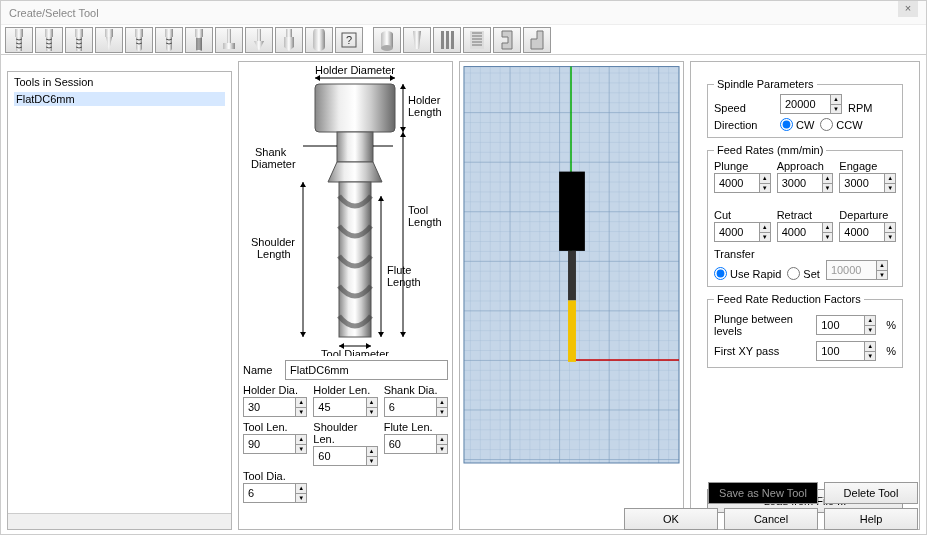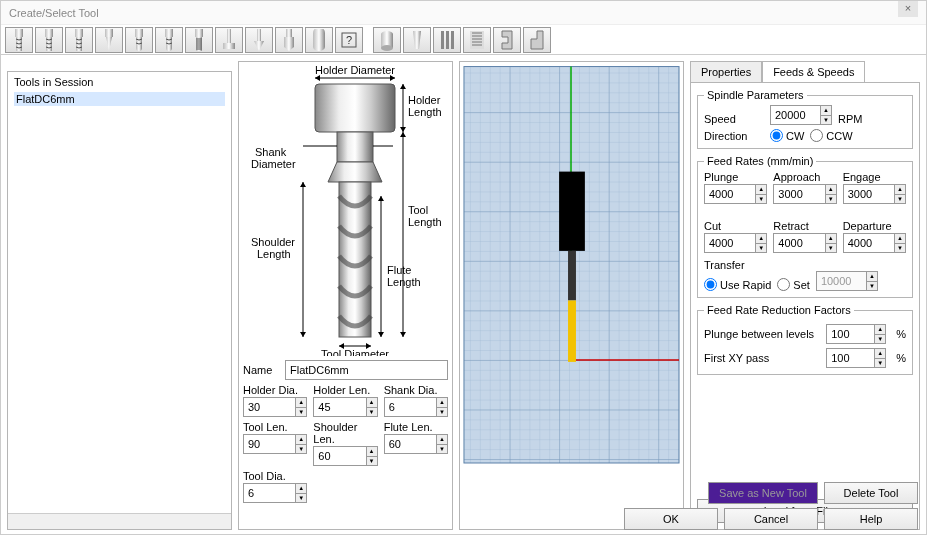--- a/index.html
+++ b/index.html
@@ -31,34 +31,34 @@
   .spin input { border: 0; width: 100%; padding: 0 4px; outline: none; }
   .spinbtns { width: 14px; display: flex; flex-direction: column; }
   .spinbtns span { flex: 1; display: flex; align-items: center; justify-content: center; border-left: 1px solid #999; font-size: 6px; background: #eee; cursor: pointer; }
   .spinbtns span:first-child { border-bottom: 1px solid #999; }
   .preview { width: 225px; display: flex; align-items: stretch; justify-content: stretch; padding: 0; position: relative; }
   .preview svg { width: 100%; height: 100%; }
   .rightpanel { flex: 1; display: flex; flex-direction: column; }
   .tabs { display: flex; }
   .tab { padding: 4px 10px; border: 1px solid #b5b5b5; border-bottom: none; background: #eee; cursor: pointer; }
   .tab.active { background: #fff; }
-  .tabcontent { border: 1px solid #b5b5b5; flex: 1; padding: 6px; display: flex; flex-direction: column; gap: 6px; }
+  .tabcontent { border: 1px solid #b5b5b5; flex: 1; padding: 16px; display: flex; flex-direction: column; gap: 6px; }
   fieldset { border: 1px solid #b5b5b5; padding: 4px 6px 6px 6px; margin: 0; }
   legend { padding: 0 3px; }
   .row { display: flex; align-items: flex-end; gap: 6px; }
   .rowlbl { width: 60px; }
   .frgrid { display: grid; grid-template-columns: repeat(3, 1fr); gap: 16px 6px; }
   .radio { display: flex; align-items: center; gap: 3px; cursor: pointer; }
   .radio input { margin: 0; }
   .loadbtn { height: 24px; border: 1px solid #999; background: linear-gradient(#f8f8f8,#e8e8e8); cursor: pointer; }
   .btns { position: absolute; right: 8px; bottom: 30px; display: flex; gap: 6px; }
   .btns2 { position: absolute; right: 8px; bottom: 4px; display: flex; gap: 6px; }
   .btn { width: 94px; height: 22px; border: 1px solid #999; background: linear-gradient(#f8f8f8,#e8e8e8); cursor: pointer; }
   .btn.wide { width: 110px; }
-  .btn.disabled { color: #999; background: #4c1d95; cursor: default; }
+  .btn.disabled { color: #999; background: #000000; cursor: default; }
   .redrow { display: flex; align-items: center; gap: 6px; margin-top: 4px; }
   .redrow label { flex: 1; }
   .pct { margin-left: 4px; }
   .spin.sm { width: 62px; }
   .spin.smd { width: 60px; }
   .spin.lg { width: 62px; }
 </style>
 </head>
 <body>
 
@@ -347,24 +347,20 @@
         <line x1="112" y1="4" x2="112" y2="200" stroke="#0a0" stroke-width="1.5"></line>
         <line x1="112" y1="300" x2="221" y2="300" stroke="#c00" stroke-width="1.5"></line>
 
         <rect x="100" y="110" width="26" height="80" fill="#000"></rect>
         <rect x="109" y="190" width="8" height="50" fill="#333"></rect>
         <rect x="109" y="240" width="8" height="62" fill="#f2c200"></rect>
       </svg>
     </div>
 
     <div class="rightpanel">
-      <div class="tabs">
-        <div class="tab">Properties</div>
-        <div class="tab active">Feeds &amp; Speeds</div>
-      </div>
       <div class="tabcontent">
         <fieldset>
           <legend>Spindle Parameters</legend>
           <div class="row">
             <span class="rowlbl">Speed</span>
             <div class="spin lg">
                 <input value="20000" style="">
                 <div class="spinbtns">
                   <span>▲</span>
                   <span>▼</span>

